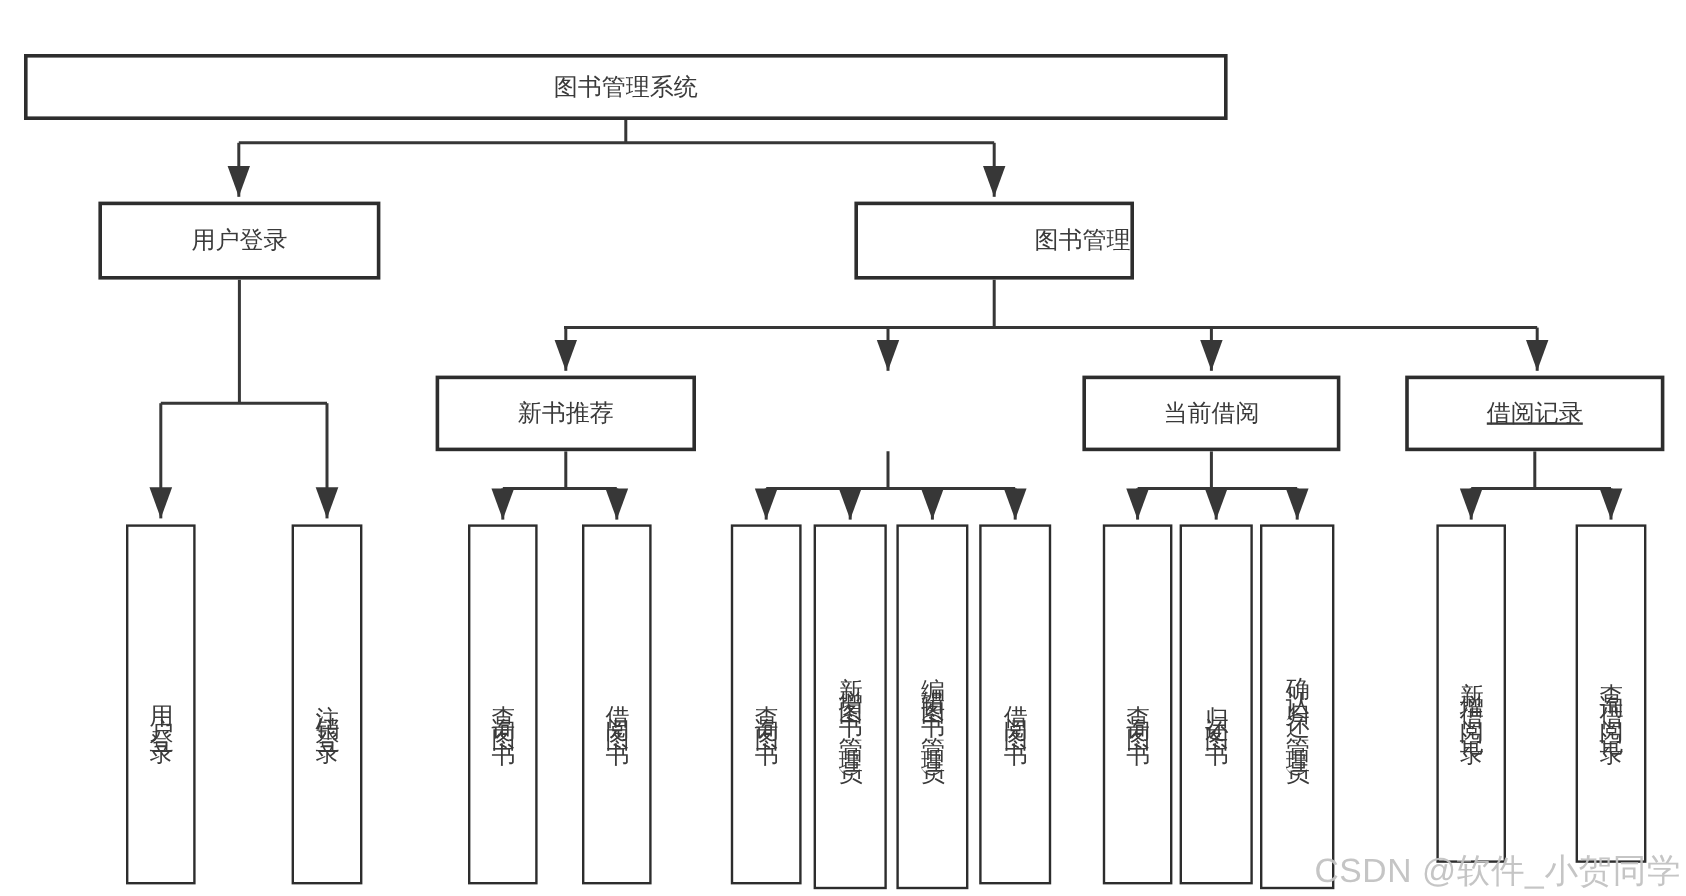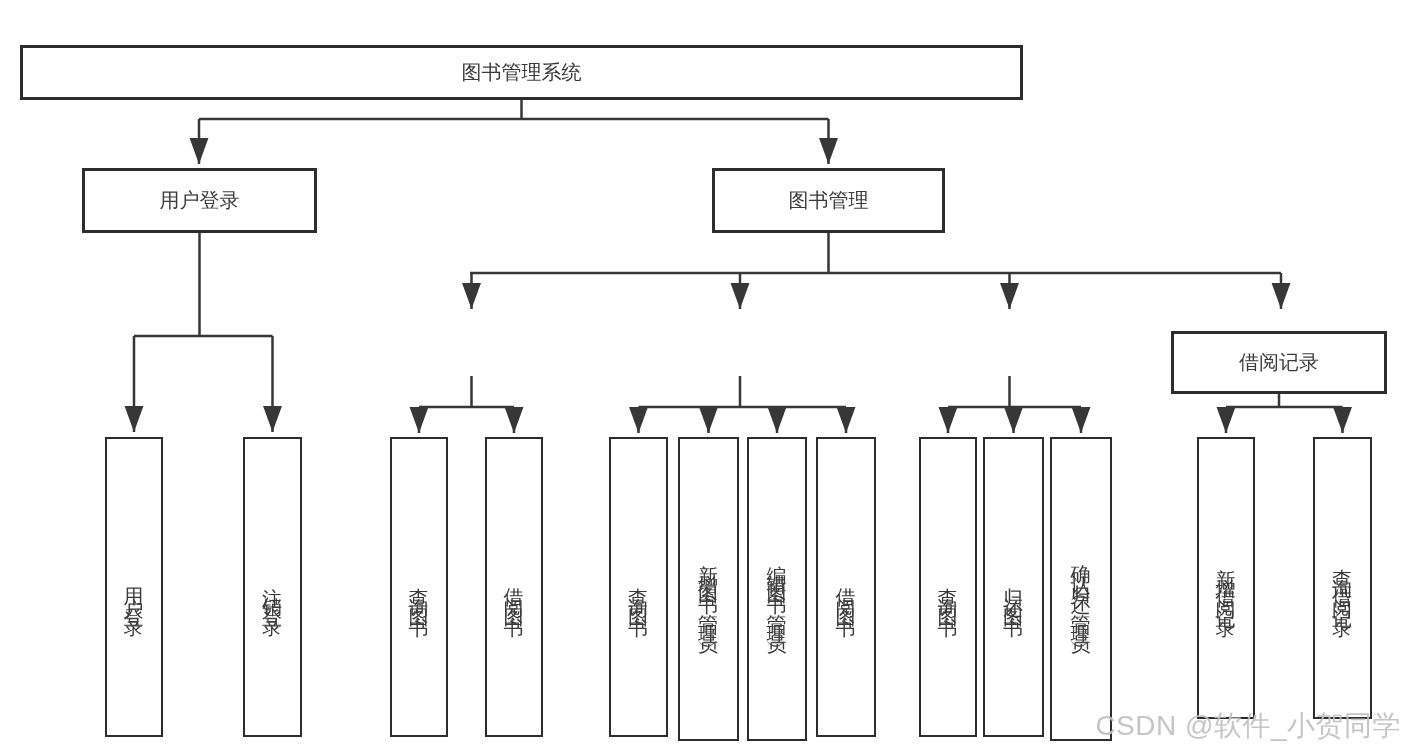--- a/index.html
+++ b/index.html
@@ -105,25 +105,31 @@
     <path class="wire" marker-end="url(#arrow)" d="M1342.5,407 V433"></path>
   </svg>
 
   <div class="box" style="left:20px; top:13px; width:1003px; height:55px;margin-top:32px;">
     <span class="lbl">图书管理系统</span>
   </div>
 
   <div class="box" style="left:82px; top:168px; width:235px; height:65px;">
     <span class="lbl">用户登录</span>
   </div>
-  <div class="box" style="left:712px; top:168px; width:233px; height:65px;">
+  <div class="box" style="left:712px; top:168px; width:233px; height:65px;justify-content:flex-end;">
     <span class="lbl">图书管理</span>
   </div>
 
-  <div class="box" style="left:1171px; top:331px; width:216px; height:63px;">
+  <div class="box" style="left:363px; top:313px; width:217px; height:63px;">
+    <span class="lbl">新书推荐</span>
+  </div>
+  <div class="box" style="left:902px; top:313px; width:215px; height:63px;">
+    <span class="lbl">当前借阅</span>
+  </div>
+  <div class="box" style="left:1171px; top:313px; width:216px; height:63px;text-decoration:underline;">
     <span class="lbl">借阅记录</span>
   </div>
 
   <div class="box v" style="left:105px; top:437px; width:58px; height:300px;">
     <span class="lbl">用户登录</span>
   </div>
   <div class="box v" style="left:243px; top:437px; width:59px; height:300px;">
     <span class="lbl">注销登录</span>
   </div>
 

